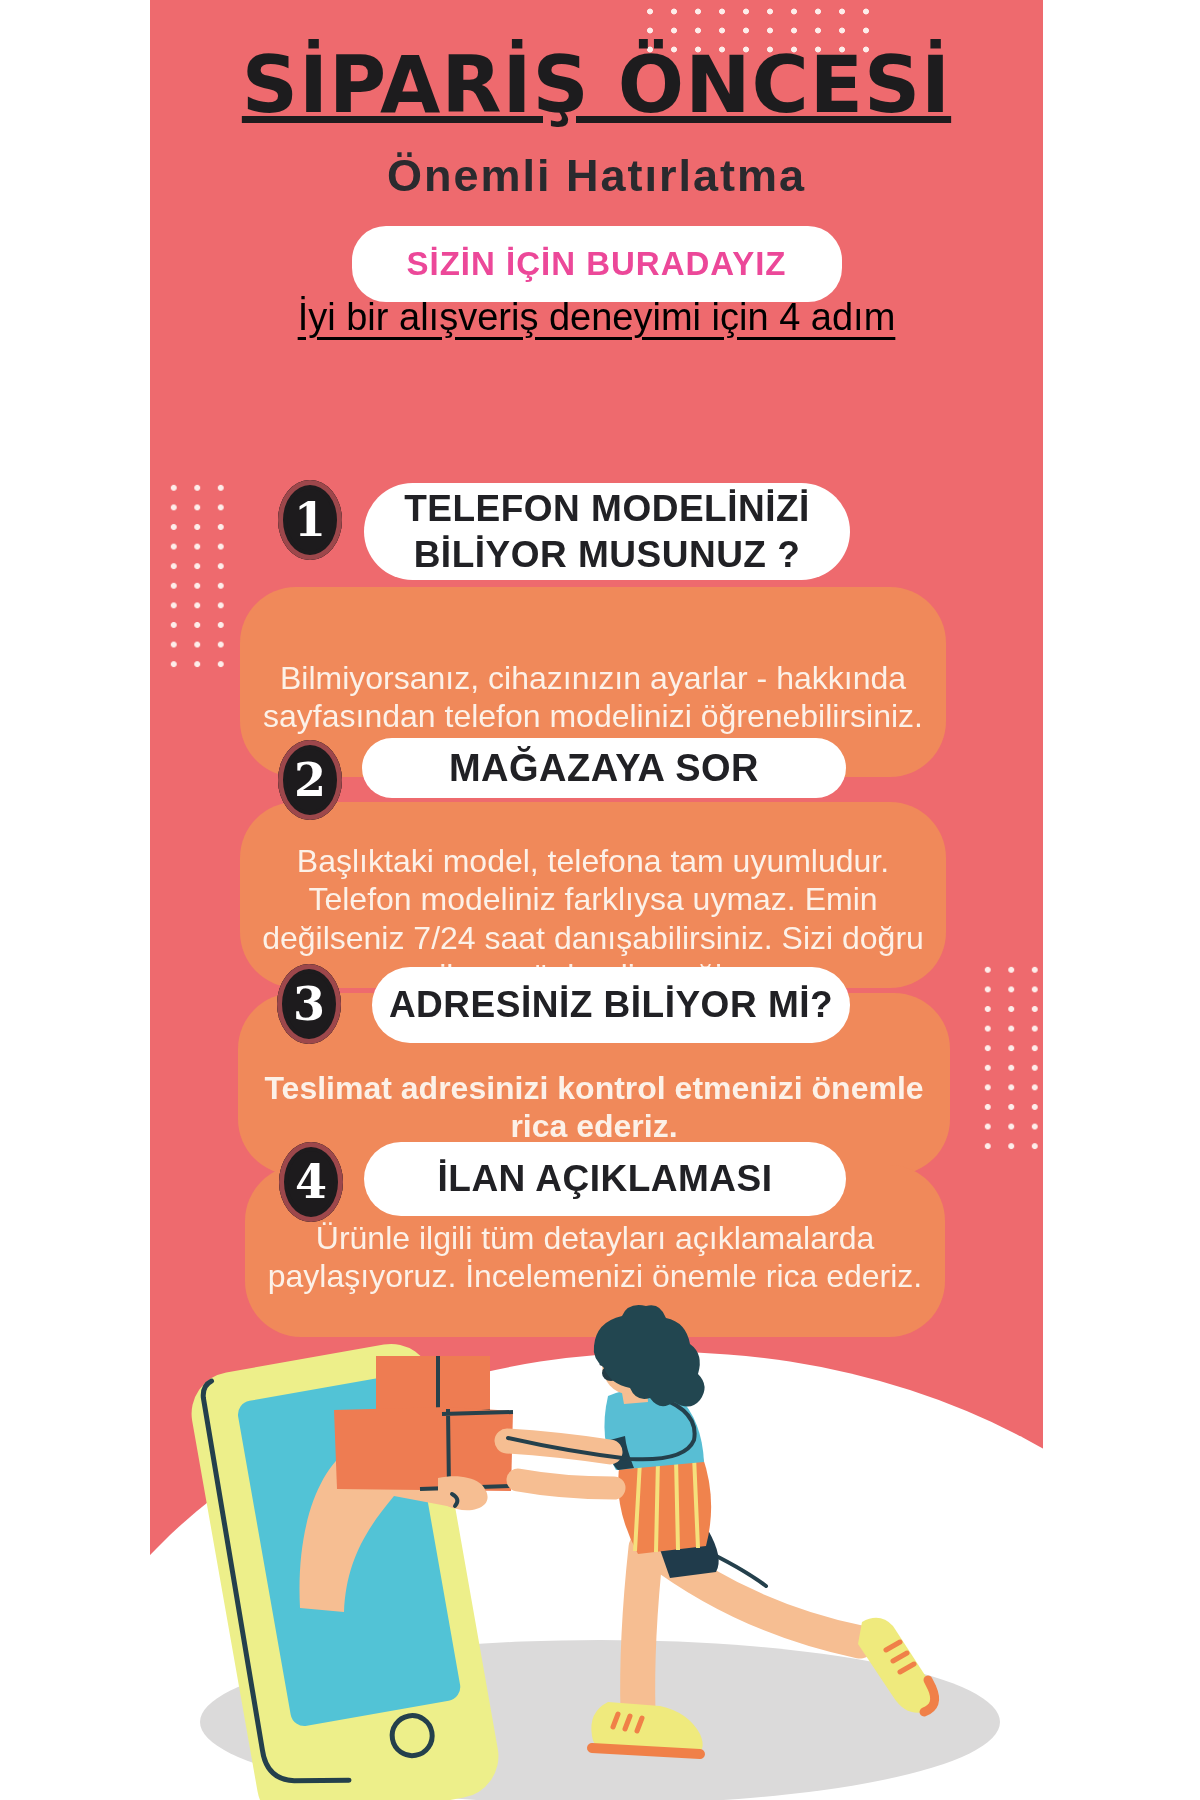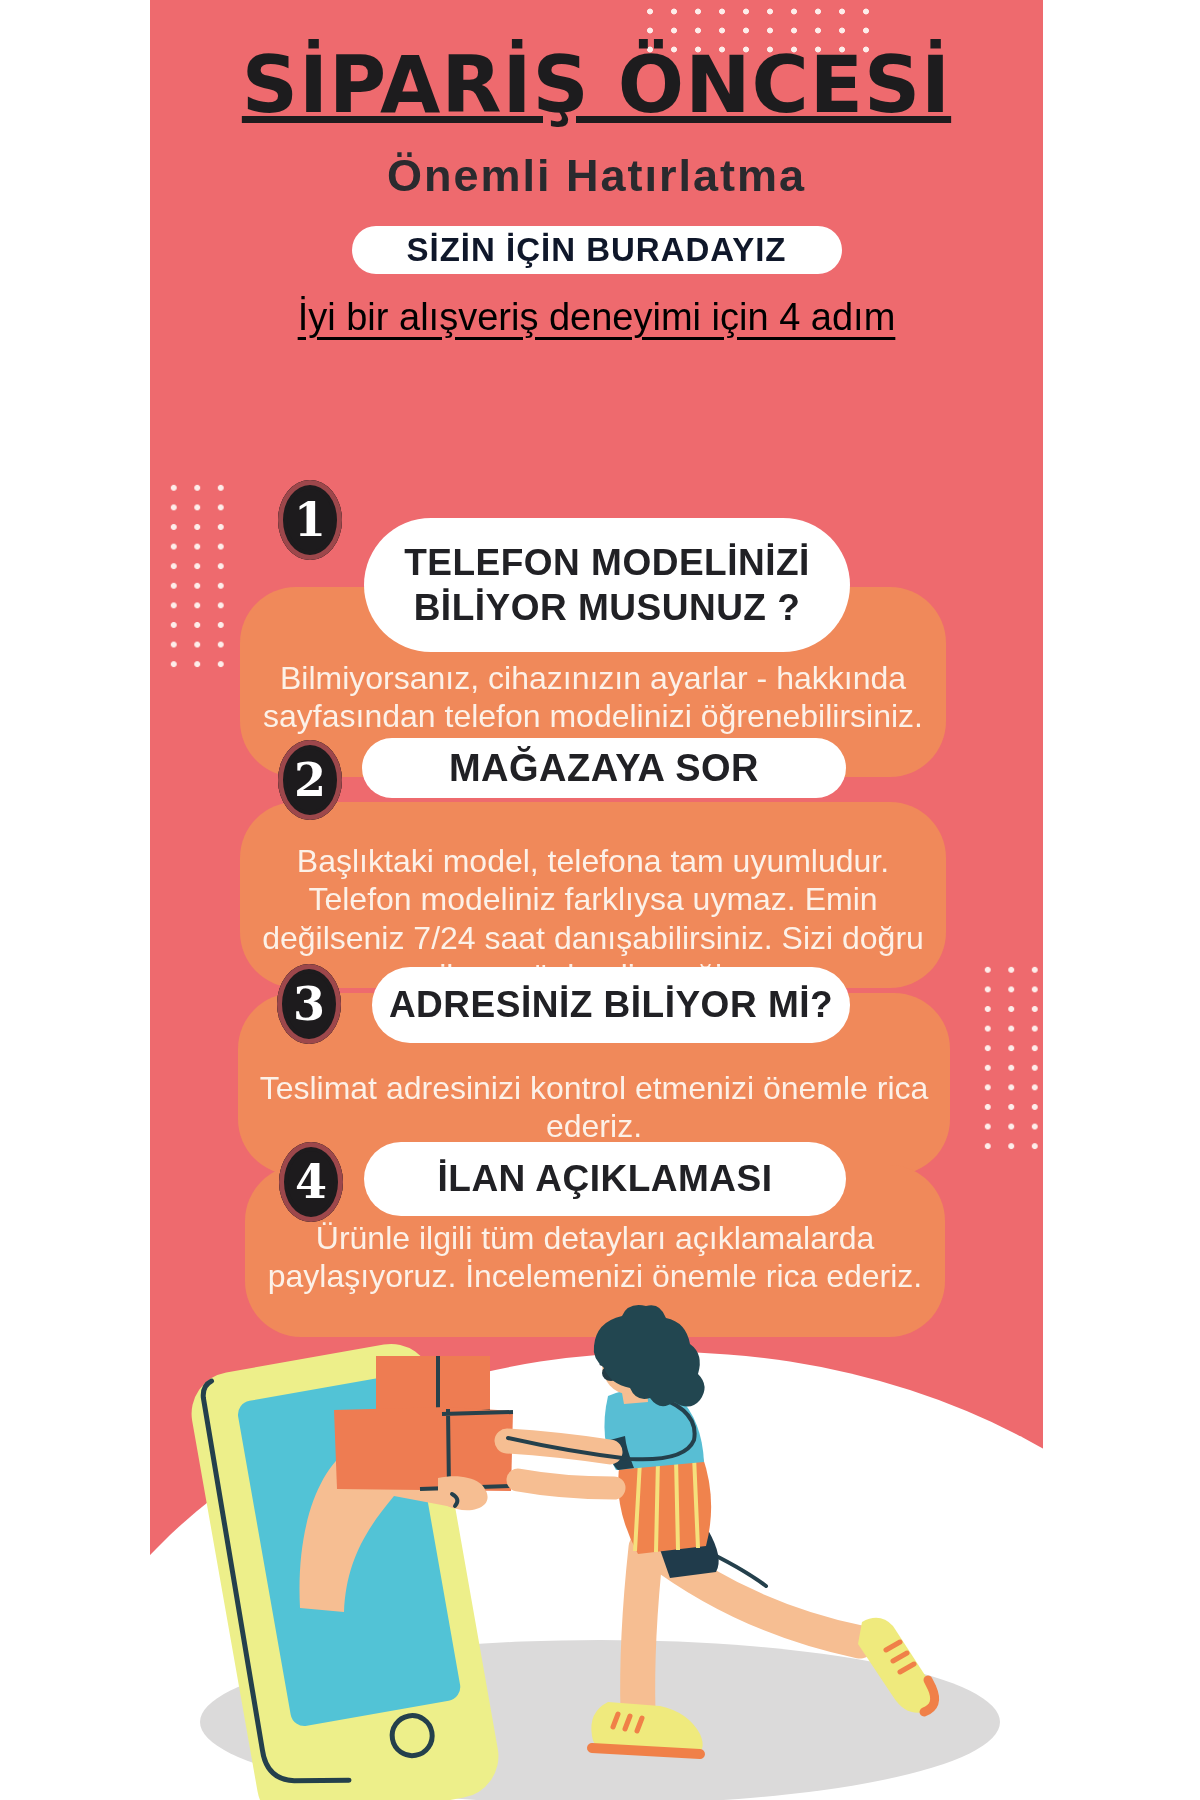--- a/index.html
+++ b/index.html
@@ -7,23 +7,23 @@
         font-family:"Liberation Sans",sans-serif;}
   #card{position:absolute;left:150px;top:0;width:893px;height:1800px;background:#EE6A6E;overflow:hidden;}
 
   .dots{position:absolute;background-image:radial-gradient(circle,#FDEDEA 2.6px,rgba(255,255,255,0) 3.3px);}
 
   .title{position:absolute;left:0;top:40px;width:100%;text-align:center;
          font-family:"DejaVu Sans",sans-serif;font-weight:bold;font-size:78px;
          letter-spacing:1px;color:#1D1C1E;text-decoration:underline;}
   .subtitle{position:absolute;left:0;top:150px;width:100%;text-align:center;
             font-size:45px;font-weight:600;letter-spacing:2px;color:#2A2A2E;}
-  .hero-pill{position:absolute;left:50%;transform:translateX(-50%);top:226px;width:490px;height:48px;
+  .hero-pill{position:absolute;left:50%;transform:translateX(-50%);top:226px;width:490px;height:76px;
              background:#ffffff;border-radius:34px;display:flex;align-items:center;justify-content:center;
-             font-size:33px;font-weight:bold;letter-spacing:1px;color:#0f172a;}
+             font-size:33px;font-weight:bold;letter-spacing:1px;color:#ec4899;}
   .intro-link{position:absolute;left:0;top:296px;width:100%;text-align:center;
               font-size:38px;font-weight:500;color:#000000;text-decoration:underline;
               text-underline-offset:7px;text-decoration-thickness:3px;}
 
   .badge{position:absolute;width:64px;height:80px;border-radius:50%;background:#1D1B1D;
          box-shadow:inset 0 0 0 5px rgba(226,96,100,0.65), inset 0 0 0 9px #1D1B1D;
          display:flex;align-items:center;justify-content:center;
          font-family:"DejaVu Serif",serif;font-weight:bold;font-size:46px;color:#ffffff;z-index:3;}
   .step-pill{position:absolute;background:#ffffff;border-radius:70px;display:flex;align-items:center;
              justify-content:center;text-align:center;font-weight:bold;color:#212125;z-index:2;
@@ -44,40 +44,40 @@
     <div class="dots" style="left:488px;top:2px;width:236px;height:56px;background-size:24px 19px;"></div>
     <div class="dots" style="left:12px;top:478px;width:72px;height:194px;background-size:23.5px 19.6px;"></div>
     <div class="dots" style="left:826px;top:960px;width:70px;height:194px;background-size:23.5px 19.6px;"></div>
 
     <div class="title">SİPARİŞ ÖNCESİ</div>
     <div class="subtitle">Önemli Hatırlatma</div>
     <div class="hero-pill">SİZİN İÇİN BURADAYIZ</div>
     <div class="intro-link">İyi bir alışveriş deneyimi için 4 adım</div>
 
     <div class="badge" style="left:128px;top:480px;">1</div>
-    <div class="step-pill" style="left:214px;top:483px;width:486px;height:134px;font-size:37px;padding:0 14px;box-sizing:border-box;margin-top:35px;">
+    <div class="step-pill" style="left:214px;top:483px;width:486px;height:97px;font-size:37px;padding:0 14px;box-sizing:border-box;">
       <span>TELEFON MODELİNİZİ BİLİYOR MUSUNUZ ?</span>
     </div>
     <div class="step-desc" style="left:90px;top:587px;width:706px;height:190px;padding-top:72px;">
       <span>Bilmiyorsanız, cihazınızın ayarlar - hakkında sayfasından telefon modelinizi öğrenebilirsiniz.</span>
     </div>
 
     <div class="badge" style="left:128px;top:740px;">2</div>
     <div class="step-pill" style="left:212px;top:738px;width:484px;height:60px;font-size:38px;">
       <span>MAĞAZAYA SOR</span>
     </div>
     <div class="step-desc" style="left:90px;top:802px;width:706px;height:186px;padding-top:40px;">
       <span>Başlıktaki model, telefona tam uyumludur. Telefon modeliniz farklıysa uymaz. Emin değilseniz 7/24 saat danışabilirsiniz. Sizi doğru ilana yönlendireceğiz.</span>
     </div>
 
     <div class="badge" style="left:127px;top:964px;">3</div>
     <div class="step-pill" style="left:222px;top:967px;width:478px;height:76px;font-size:37px;">
       <span>ADRESİNİZ BİLİYOR Mİ?</span>
     </div>
-    <div class="step-desc" style="left:88px;top:993px;width:712px;height:182px;padding-top:76px;">
+    <div class="step-desc" style="left:88px;top:993px;width:712px;height:182px;padding-top:76px;font-weight:bold;">
       <span>Teslimat adresinizi kontrol etmenizi önemle rica ederiz.</span>
     </div>
 
     <div class="badge" style="left:129px;top:1142px;">4</div>
     <div class="step-pill" style="left:214px;top:1142px;width:482px;height:74px;font-size:37px;">
       <span>İLAN AÇIKLAMASI</span>
     </div>
     <div class="step-desc" style="left:95px;top:1165px;width:700px;height:172px;padding-top:54px;">
       <span>Ürünle ilgili tüm detayları açıklamalarda paylaşıyoruz. İncelemenizi önemle rica ederiz.</span>
     </div>

